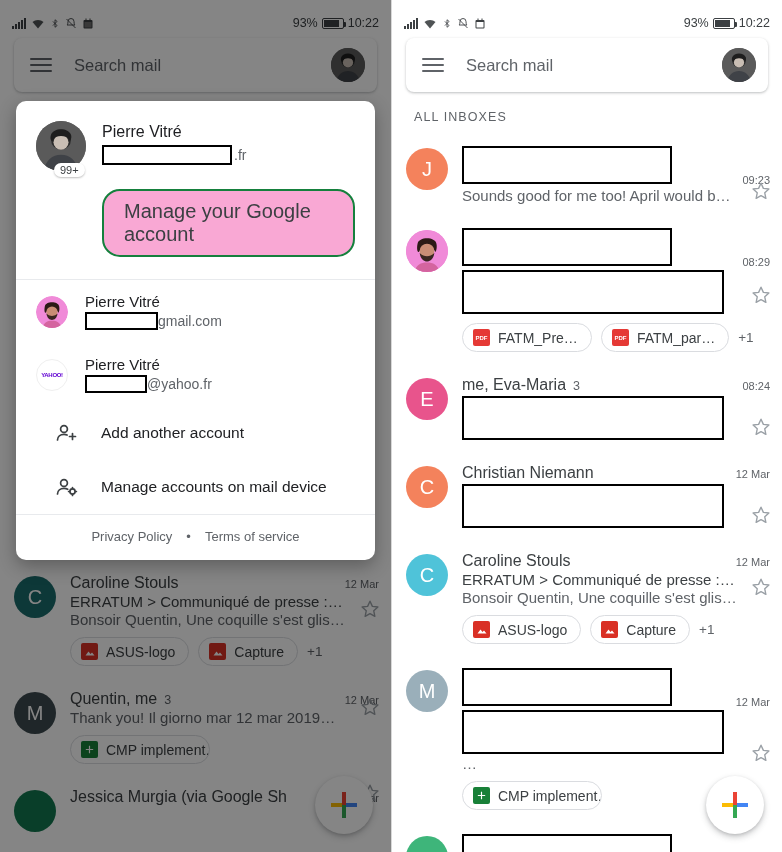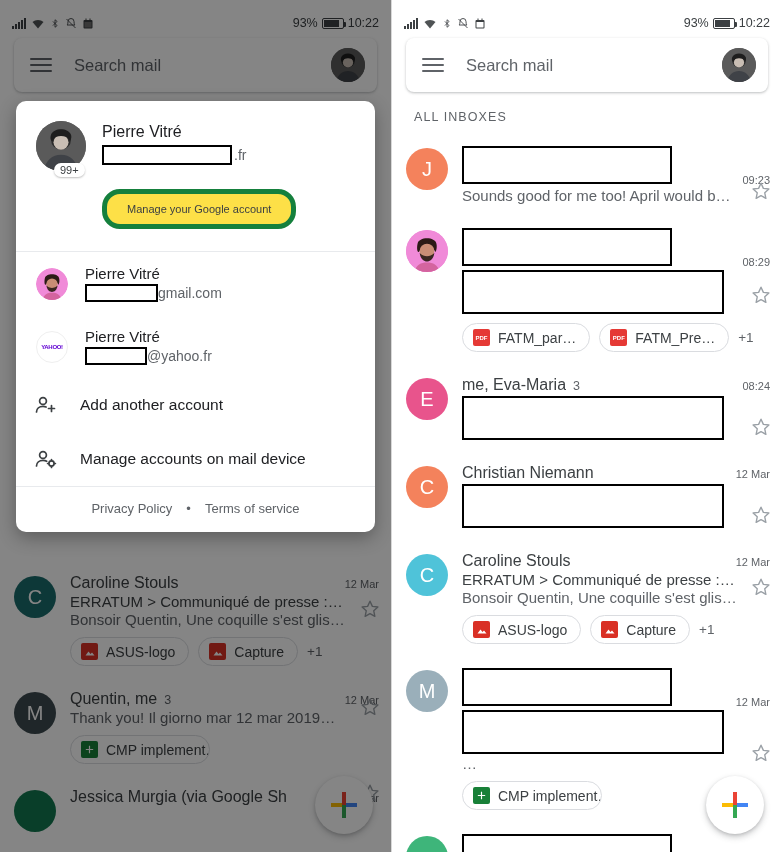--- a/index.html
+++ b/index.html
@@ -180,26 +180,26 @@
     background: #ffffff; border-radius: 10px;
     font-size: 11px; color: #3c4043;
     padding: 1px 6px;
     box-shadow: 0 1px 2px rgba(0,0,0,.25);
   }
   .acct-name { font-size: 16px; color: #202124; margin-bottom: 4px; }
   .acct-email-line { display: flex; align-items: center; font-size: 14px; color: #5f6368; }
   .manage-btn {
     display: inline-block;
     margin: 18px 0 0 66px;
-    border: 5px solid #15803d;
+    border: 2px solid #15803d;
     border-radius: 18px;
     padding: 9px 20px;
-    font-size: 11px;
+    font-size: 20px;
     color: #3c4043;
-    background: #fde047;
+    background: #f9a8d4;
   }
   .divider { height: 1px; background: #e8eaed; }
   .acct-row {
     display: flex; align-items: center;
     padding: 13px 20px;
   }
   .acct-row.small-photo .mini {
     width: 32px; height: 32px; border-radius: 50%;
     margin-right: 17px; flex: none; overflow: hidden;
   }
@@ -208,21 +208,21 @@
     border: 1px solid #efefef; margin-right: 17px; flex: none;
     display: flex; align-items: center; justify-content: center;
     font-size: 6px; font-weight: bold; color: #6001d2;
     letter-spacing: -.3px;
     background: #fff;
   }
   .acct-sub-name { font-size: 15px; color: #202124; margin-bottom: 2px; }
   .acct-sub-email { display: flex; align-items: center; font-size: 14px; color: #5f6368; }
   .menu-row {
     display: flex; align-items: center;
-    padding: 15px 15px;
+    padding: 15px 36px;
   }
   .menu-icon { width: 30px; margin-right: 19px; flex: none; color: #3c4043; display: flex; justify-content: center; }
   .menu-icon svg { width: 24px; height: 24px; }
   .menu-label { font-size: 15.5px; color: #202124; }
   .acct-footer {
     display: flex; align-items: center; justify-content: center;
     gap: 14px; padding: 14px 0 16px 0;
     font-size: 13px; color: #5f6368;
   }
   .dot-sep { font-size: 13px; color: #5f6368; }
@@ -571,25 +571,25 @@
           </div>
           <div class="mail-body">
             <div class="mail-toprow">
               <span class="redact" style="width: 210px; height: 38px;"></span>
               <span class="mail-date">08:29</span>
             </div>
             <span class="redact" style="width: 262px; height: 44px; margin-top: 2px;"></span>
             <div class="chips">
               <span class="chip">
                 <span class="chip-icon pdf">PDF</span>
-                <span>FATM_par…</span>
+                <span>FATM_Pre…</span>
               </span>
               <span class="chip">
                 <span class="chip-icon pdf">PDF</span>
-                <span>FATM_Pre…</span>
+                <span>FATM_par…</span>
               </span>
               <span class="chip-more">+1</span>
             </div>
             <span class="star" style="bottom: 46px;">
               <svg viewBox="0 0 24 24" fill="none" stroke="#9aa0a6" stroke-width="1.5" stroke-linejoin="round">
                 <path d="M12 3.5l2.6 5.6 6 .7-4.5 4.2 1.2 6-5.3-3-5.3 3 1.2-6L3.4 9.8l6-.7z"></path>
               </svg>
             </span>
           </div>
         </div>

